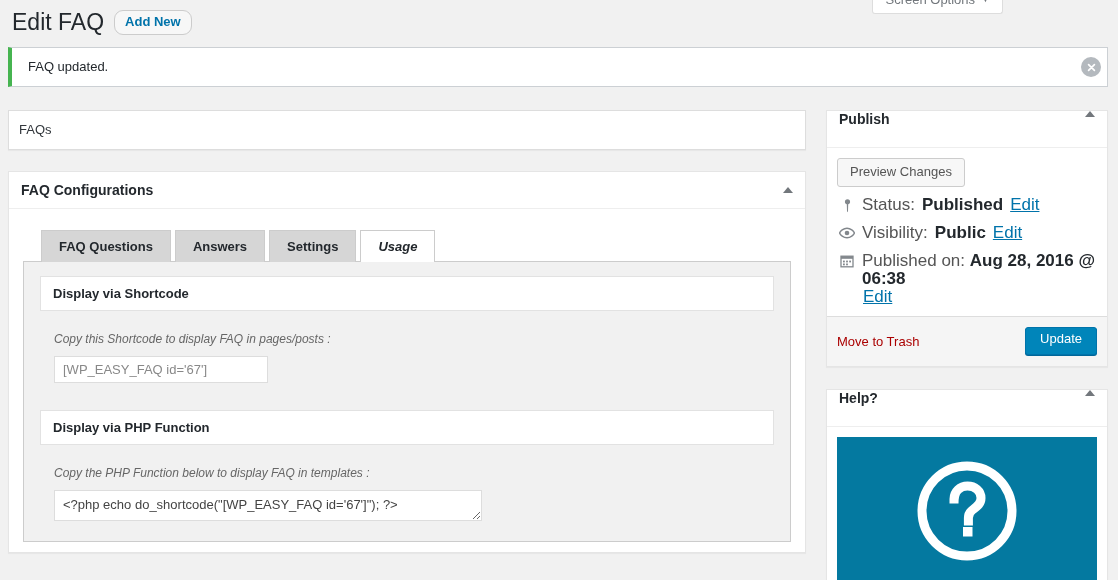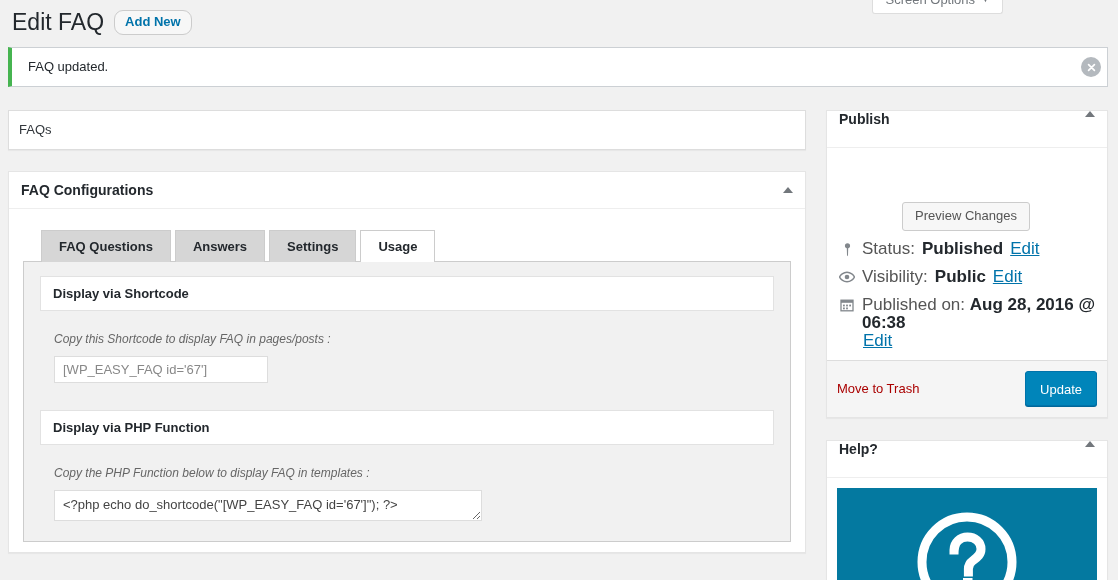--- a/index.html
+++ b/index.html
@@ -174,20 +174,21 @@
     margin-right: 4px;
     cursor: pointer;
     line-height: 16px;
     position: relative;
     top: 1px;
   }
   .tab.active {
     background: #fff;
     border-color: #ccc;
     color: #23282d;
+    font-style: italic;
   }
 
   .tab-panel {
     background: #f1f1f1;
     border: 1px solid #ccc;
     margin: 0 2px 10px 2px;
     padding: 14px 16px 18px;
     min-height: 281px;
   }
 
@@ -249,23 +250,22 @@
     height: 37px;
     border-bottom: 1px solid #eee;
     display: flex;
     align-items: flex-start;
     justify-content: space-between;
     padding: 0 12px;
   }
   .publish-body { padding: 10px 10px 0; }
   .preview-row {
     display: flex;
-    justify-content: center;
+    justify-content: flex-start;
     padding: 0 2px 2px 0;
-    margin-top: 44px;
   }
   .preview-btn {
     background: #f7f7f7;
     border: 1px solid #ccc;
     border-radius: 3px;
     color: #555;
     font-size: 13px;
     padding: 4px 12px 5px;
     line-height: 18px;
     cursor: pointer;
@@ -310,21 +310,21 @@
     font-size: 13px;
     text-decoration: none;
     cursor: pointer;
   }
   .update-btn {
     background: #0085ba;
     border: 1px solid #0073aa;
     border-radius: 3px;
     color: #fff;
     font-size: 13px;
-    padding: 9px 14px 6px;
+    padding: 2px 14px 6px;
     line-height: 18px;
     cursor: pointer;
     box-shadow: 0 1px 0 #006799;
   }
 
   .help-box { margin-top: 22px; }
   .help-banner {
     margin: 10px 10px 12px;
     height: 148px;
     background: #0479a0;

